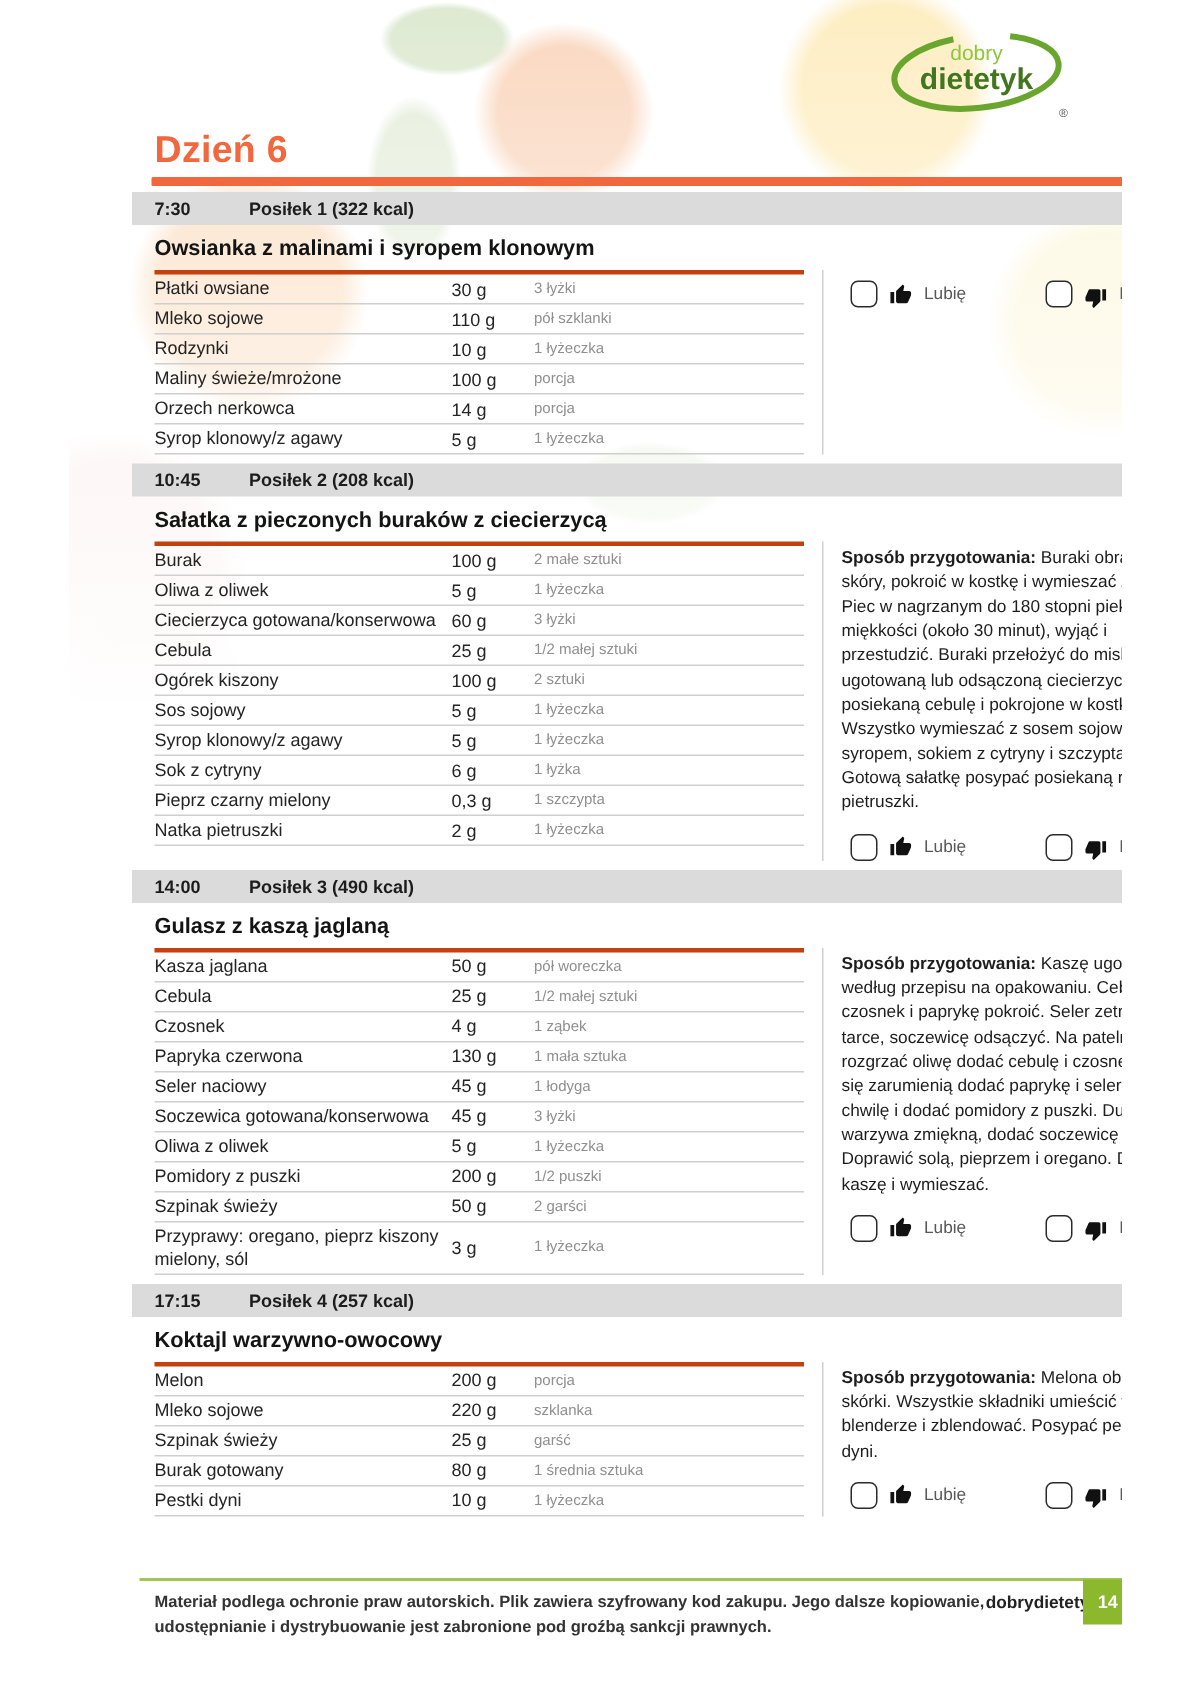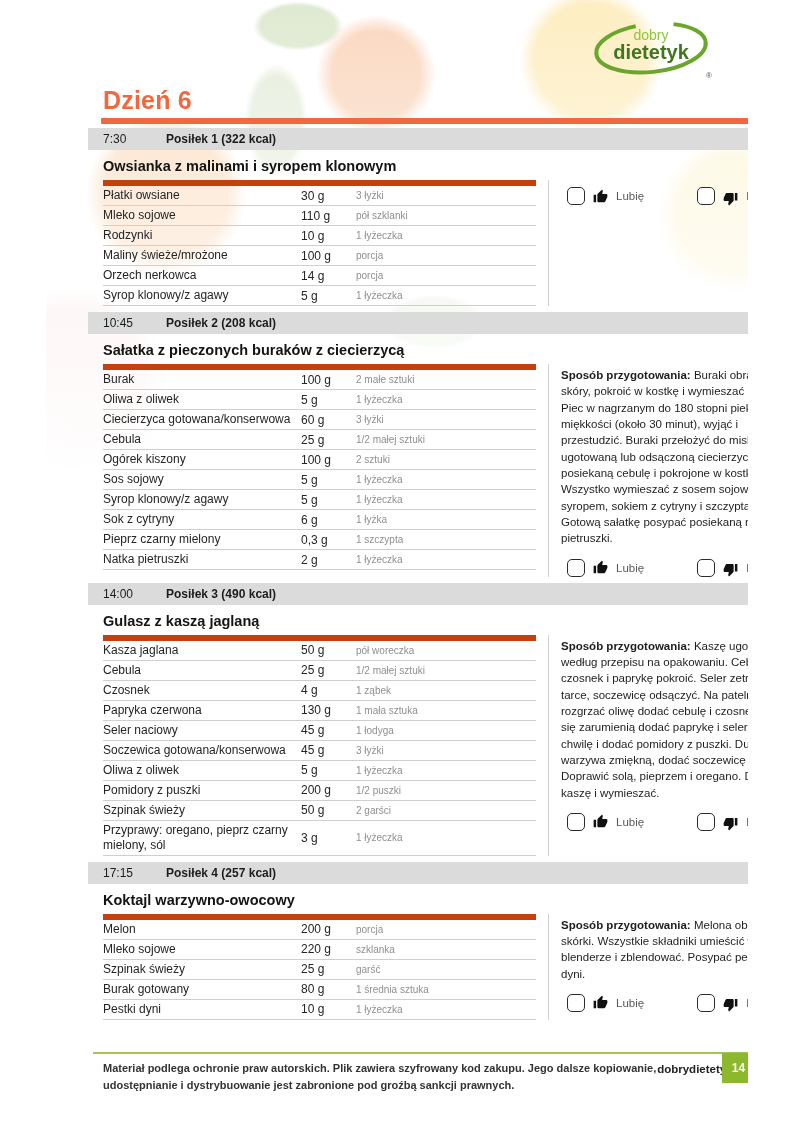--- a/index.html
+++ b/index.html
@@ -33,31 +33,31 @@
   .orange-bar {
     position:absolute; top:118px; left:55px; width:703px; height:6px;
     background:var(--orange,#f2683e); border-radius:1px;
   }
   .meals { position:absolute; top:128px; left:42px; width:713px; }
   .meal { margin-bottom:6px; }
   .meal-header {
     height:22px; background:var(--header-gray,#dbdbdb);
     display:flex; align-items:center; padding:0 10px 0 15px; font-size:12px; color:#1c1c1c;
   }
-  .meal-time { width:63px; font-weight:400; }
+  .meal-time { width:63px; font-weight:700; }
   .meal-title { font-weight:700; }
   .meal-percent { margin-left:auto; color:#7b7b7b; font-size:11px; }
   .dish { font-size:14.5px; font-weight:700; color:#141414; margin:8px 0 6px 15px; }
   .meal-body { display:flex; align-items:stretch; }
   .ingredients { flex:0 0 433px; margin-left:15px; }
   .row {
     display:flex; align-items:center; border-bottom:1px solid #cfcfcf;
     padding:2px 0; min-height:20px; font-size:12px; color:#242424;
   }
-  .row:first-child { border-top:6px solid #c2410c; }
+  .row:first-child { border-top:3px solid #c2410c; }
   .ing-name { flex:1 1 auto; padding-right:8px; line-height:1.25; }
   .ing-qty  { flex:0 0 55px; }
   .ing-measure { flex:0 0 180px; font-size:10px; color:#8f8f8f; }
   .prep {
     flex:1 1 auto; margin-left:12px; border-left:1px solid #cfcfcf;
     padding:3px 0 0 12px;
   }
   .prep-text { font-size:11.5px; line-height:1.42; color:#1d1d1d; margin-bottom:12px; }
   .prep-text strong { font-weight:700; }
   .likes { display:flex; gap:53px; padding-left:6px; margin-top:4px; }
@@ -313,21 +313,21 @@
     <span class="ing-measure">1/2 puszki</span>
   </div>
 
   <div class="row">
     <span class="ing-name">Szpinak świeży</span>
     <span class="ing-qty">50 g</span>
     <span class="ing-measure">2 garści</span>
   </div>
 
   <div class="row">
-    <span class="ing-name">Przyprawy: oregano, pieprz czarny mielony, sól</span>
+    <span class="ing-name">Przyprawy: oregano, pieprz kiszony mielony, sól</span>
     <span class="ing-qty">3 g</span>
     <span class="ing-measure">1 łyżeczka</span>
   </div>
 </div>
       <aside class="prep">
         <p class="prep-text"><strong>Sposób przygotowania:</strong> <span>Kaszę ugotować według przepisu na opakowaniu. Cebulę, czosnek i paprykę pokroić. Seler zetrzeć na tarce, soczewicę odsączyć. Na patelni rozgrzać oliwę dodać cebulę i czosnek. Gdy się zarumienią dodać paprykę i seler. Smażyć chwilę i dodać pomidory z puszki. Dusić aż warzywa zmiękną, dodać soczewicę i szpinak. Doprawić solą, pieprzem i oregano. Dodać kaszę i wymieszać.</span></p>
         <div class="likes">
           <div class="like-group">
             <span class="checkbox"></span>
             <svg class="thumb" viewBox="0 0 24 24">

